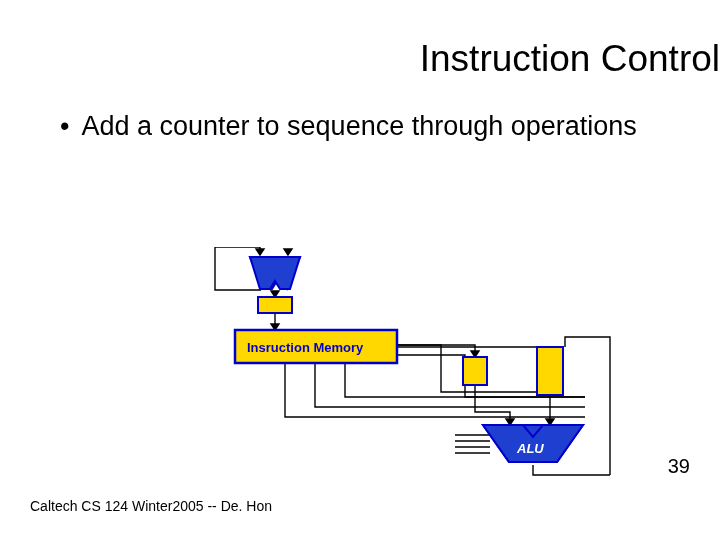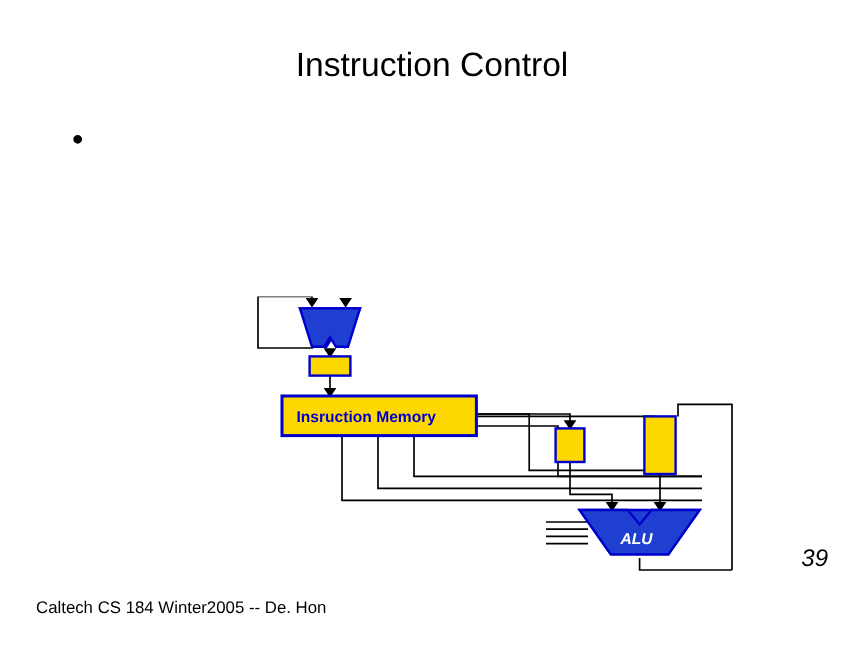--- a/index.html
+++ b/index.html
@@ -6,22 +6,22 @@
     margin: 0;
     padding: 0;
     width: 720px;
     height: 540px;
     background: #ffffff;
     font-family: Arial, Helvetica, sans-serif;
     position: relative;
     overflow: hidden;
   }
   .title {
-    text-align: center;
-    font-size: 28px;
+    text-align: right;
+    font-size: 37px;
     font-weight: 400;
     margin-top: 38px;
     color: #000;
   }
   .bullet-area {
     margin-top: 30px;
     margin-left: 60px;
     font-size: 27px;
     color: #000;
   }
@@ -39,21 +39,20 @@
     bottom: 26px;
     font-size: 14px;
     color: #000;
   }
   .page-num {
     position: absolute;
     right: 30px;
     bottom: 62px;
     font-size: 20px;
     color: #000;
-    font-style: italic;
   }
   .diagram {
     position: absolute;
     left: 165px;
     top: 247px;
     width: 470px;
     height: 235px;
   }
   .diagram svg {
     width: 100%;
@@ -80,20 +79,21 @@
   }
 </style>
 </head>
 <body>
 
 <div class="title">Instruction Control</div>
 
 <div class="bullet-area">
   <div class="bullet-row">
     <span class="bullet-dot">•</span>
+    <span>Add a counter to sequence through operations</span>
   </div>
 </div>
 
 <div class="diagram">
 <svg viewBox="0 0 470 235">
 
   <g stroke="#000" stroke-width="1.4" fill="none">
 
     <path d="M 96 43 L 50 43 L 50 0 L 95 0 L 95 8"></path>
     <polygon points="95,8 91,2 99,2" fill="#000"></polygon>
@@ -152,14 +152,14 @@
   <g>
     <polygon points="318,178 418,178 392,215 344,215" fill="#1f3fd0" stroke="#0000cc" stroke-width="2"></polygon>
 
     <polygon points="318,178 358,178 368,190 378,178 418,178 392,215 344,215" fill="#1f3fd0" stroke="#0000cc" stroke-width="2"></polygon>
     <text x="352" y="206" class="alu-label">ALU</text>
   </g>
 
 </svg>
 </div>
 
-<div class="footer">Caltech CS 184 Winter2005 -- De. Hon</div>
+<div class="footer">Caltech CS 124 Winter2005 -- De. Hon</div>
 <div class="page-num">39</div>
 
 </body></html>

